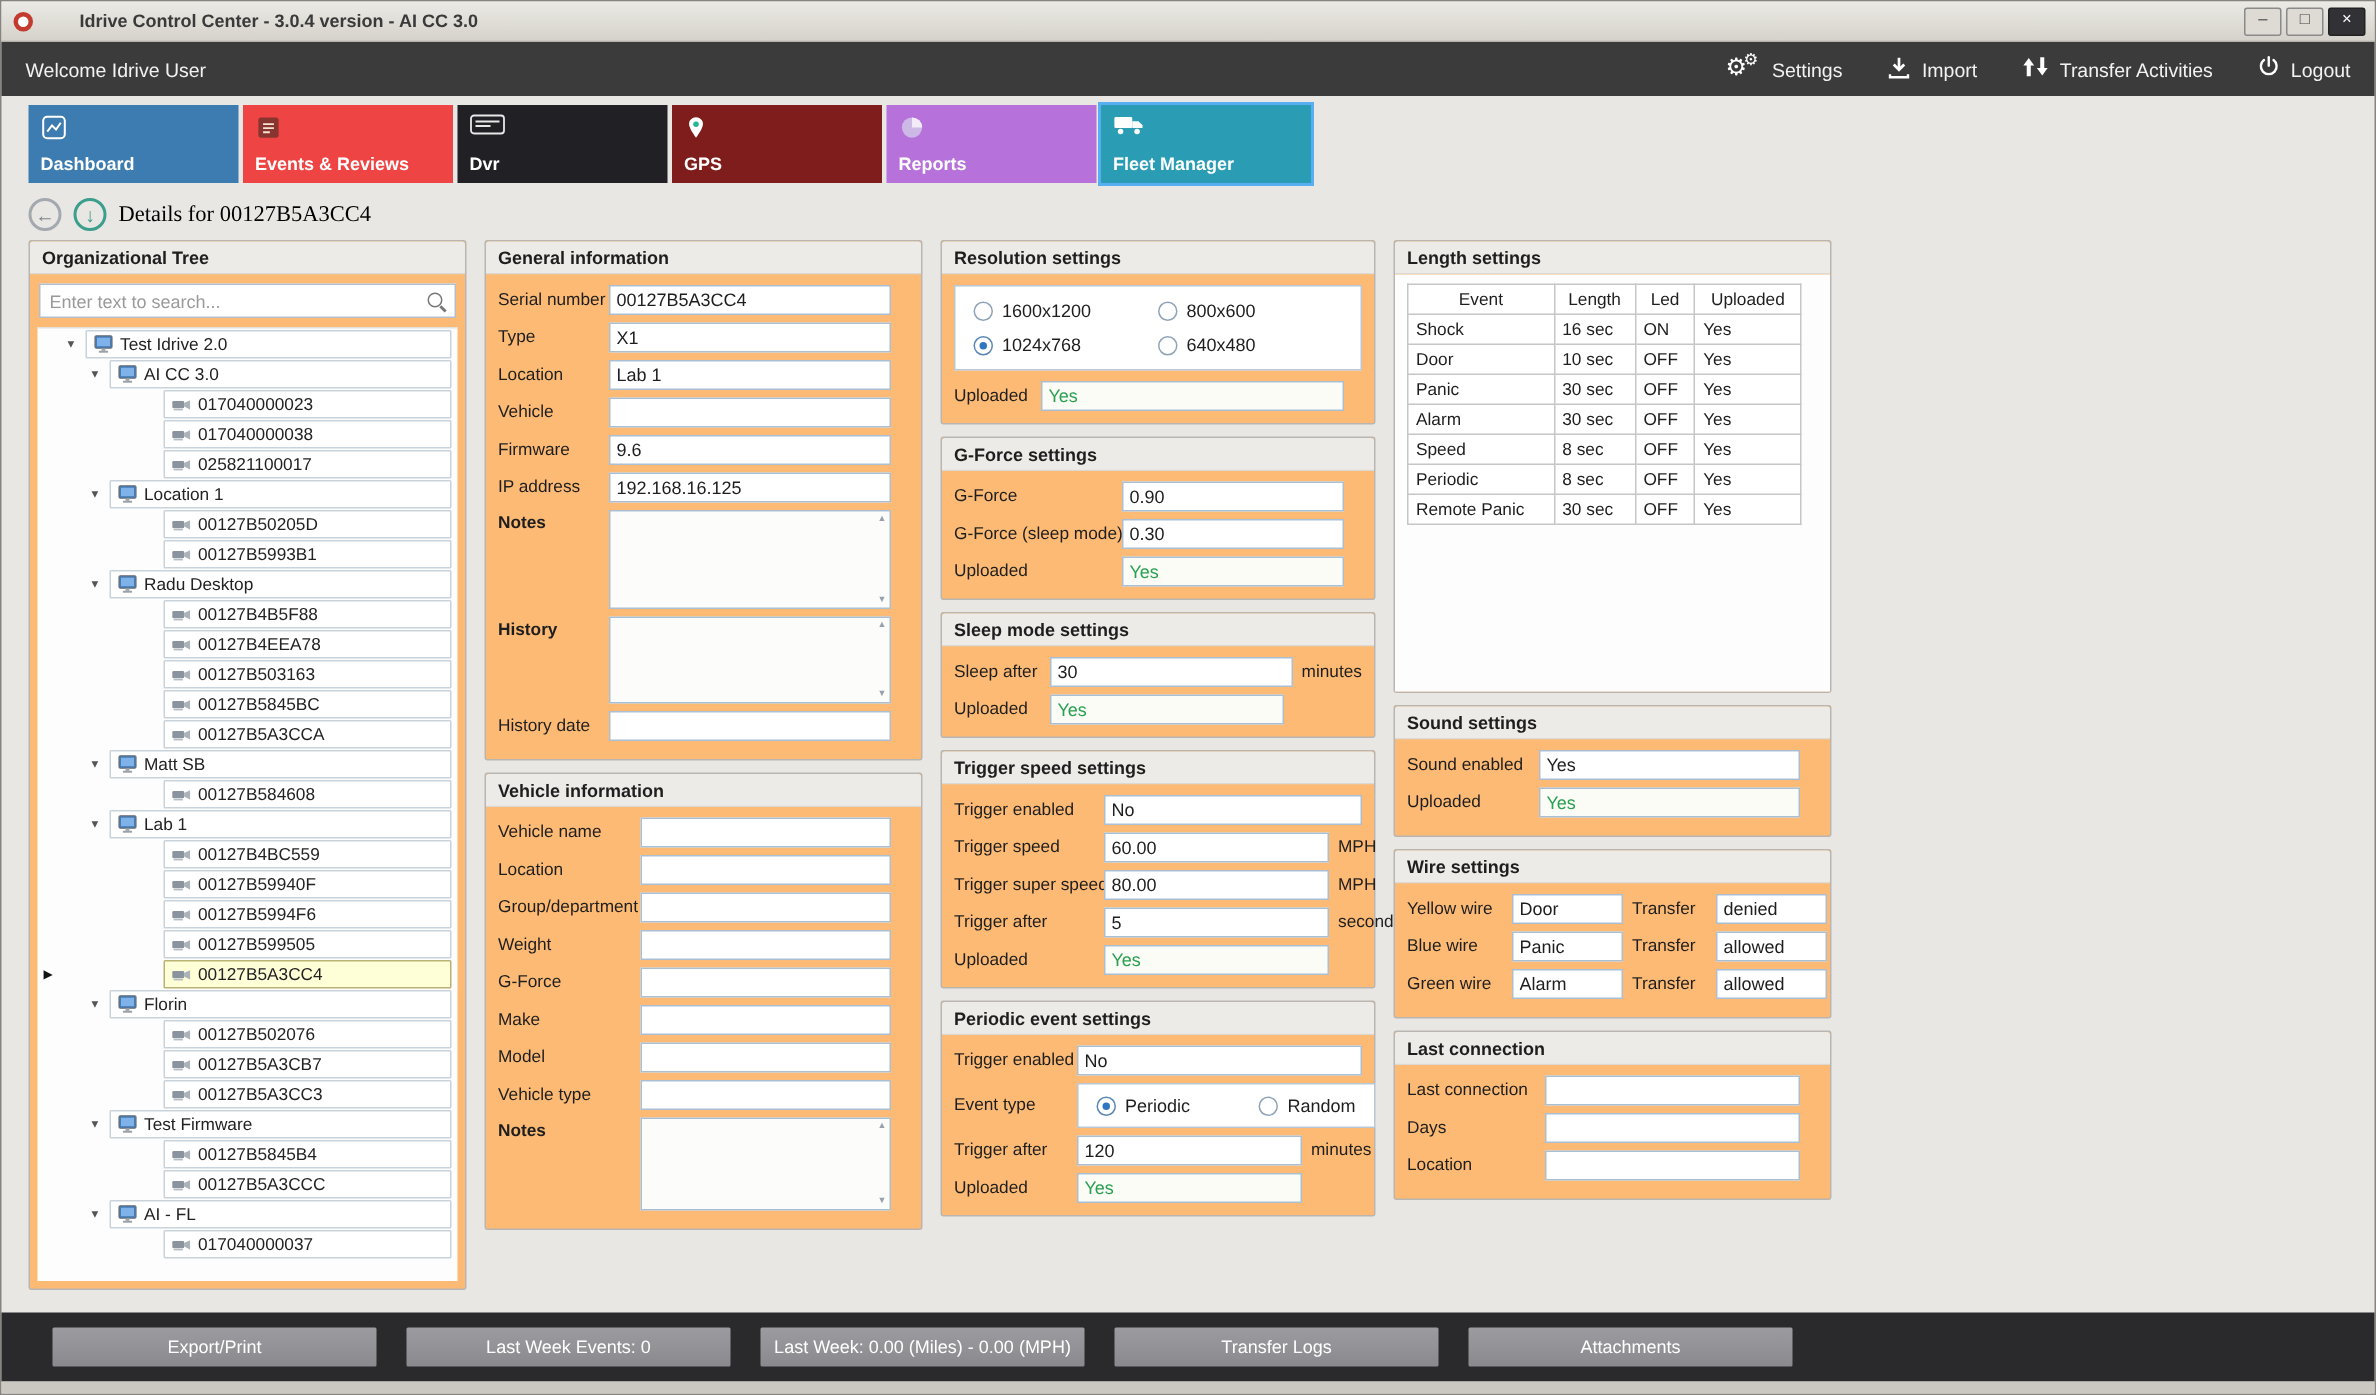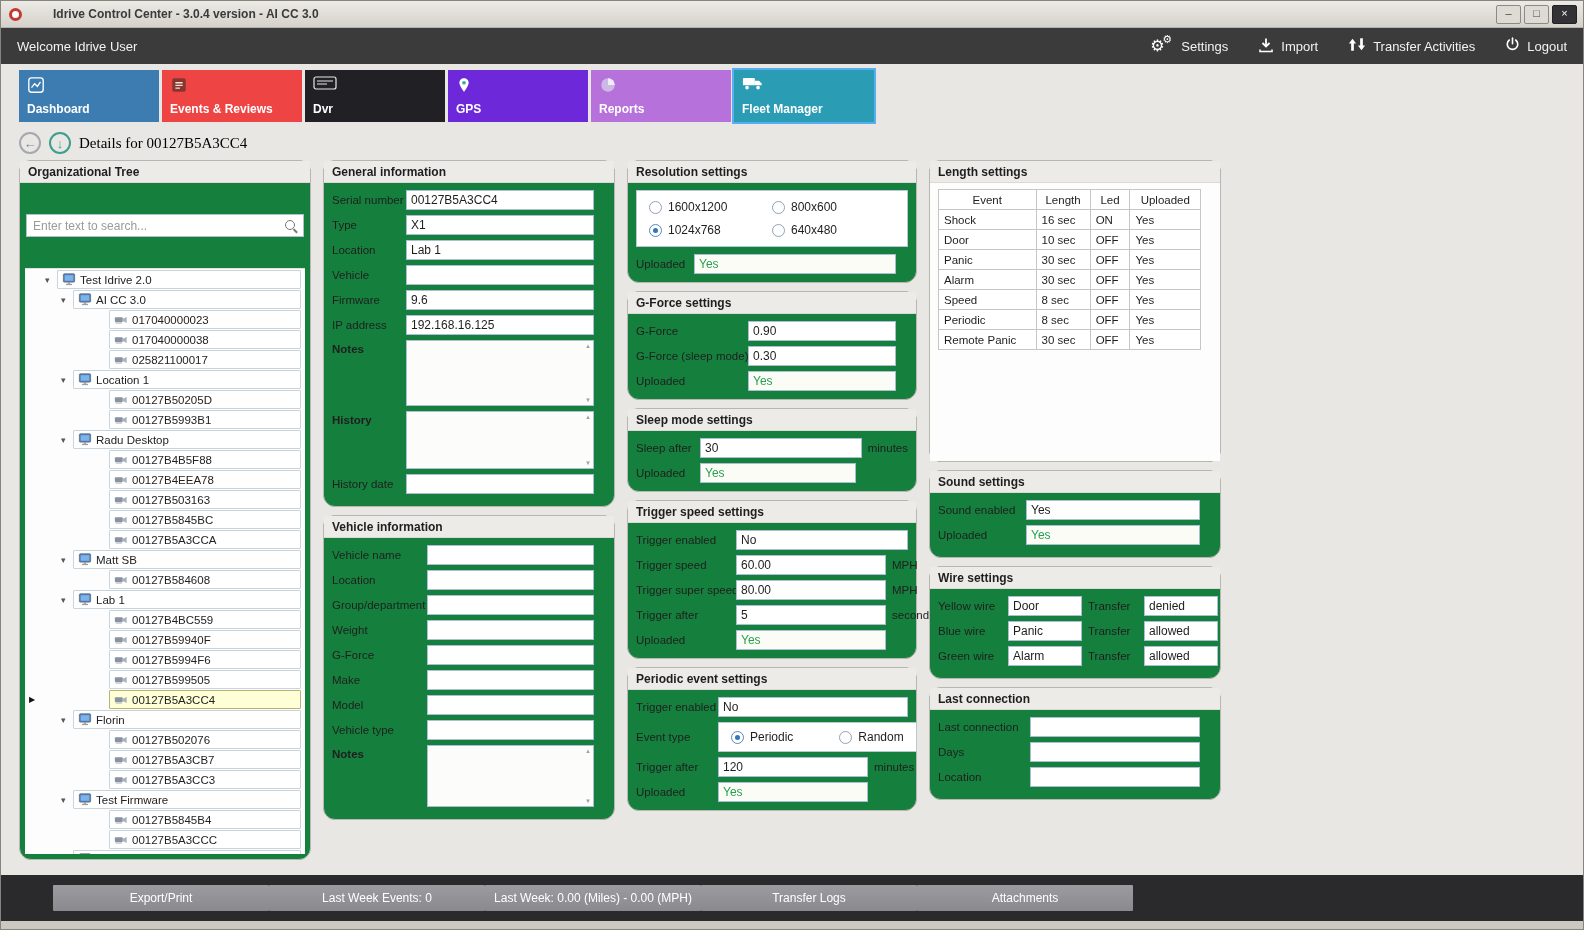--- a/index.html
+++ b/index.html
@@ -35,21 +35,21 @@
   .circ{width:22px;height:22px;border-radius:50%;display:flex;align-items:center;justify-content:center;font-size:13px;box-sizing:border-box;cursor:default;}
   .circ.back{border:2px solid #a3a9af;color:#7e858c;}
   .circ.down{border:2px solid #3c9e8c;color:#3c9e8c;}
   .details-title{font-size:15px;color:#000000;font-family:Liberation Serif, serif;}
 
   
   .main{flex:1;min-height:0;display:flex;gap:12px;padding:2px 0 8px 18px;align-items:flex-start;box-sizing:border-box;}
   .col{display:flex;flex-direction:column;gap:8px;flex:none;}
   .c1{width:292px;} .c2{width:292px;} .c3{width:290px;} .c4{width:292px;}
 
-  .panel{border:1px solid #b9b6b1;background:#15803d;border-radius:12px;box-sizing:border-box;gap:25px;}
+  .panel{border:1px solid #b9b6b1;background:#fdba74;border-radius:2px;box-sizing:border-box;}
   .panel-header{padding:4px 8px 3px;font-weight:bold;font-size:12px;color:#1e1e1e;background:#edebe7;border-bottom:1px solid #dcd9d4;border-radius:2px 2px 0 0;}
   .panel-body{padding:7px 8px;}
 
   
   .tree-panel{height:700px;display:flex;flex-direction:column;}
   .search-box{margin:6px;position:relative;flex:none;}
   .search-box input{width:100%;height:23px;box-sizing:border-box;border:1px solid #b3bfcc;padding:2px 24px 2px 6px;font-size:12px;font-family:inherit;color:#333;background:#fff;}
   .search-box input::placeholder{color:#9a9a9a;}
   .mag{position:absolute;right:9px;top:6px;width:8px;height:8px;border:1.5px solid #777;border-radius:50%;}
   .mag::after{content:"";position:absolute;width:5px;height:1.5px;background:#777;transform:rotate(45deg);right:-4px;bottom:-2px;}
@@ -94,21 +94,21 @@
   table.lt{border-collapse:collapse;width:96%;font-size:11.5px;background:#fff;}
   table.lt th,table.lt td{border:1px solid #c6c6c6;padding:1px 5px;height:17px;color:#1e1e1e;text-align:left;}
   table.lt th{text-align:center;font-weight:normal;}
   td.green-cell{color:#27a050;}
 
   
   .wire-row{display:grid;grid-template-columns:64px 74px 50px 74px;gap:6px;align-items:center;margin-bottom:5px;font-size:11.5px;color:#1e1e1e;}
   .wire-row .fld{width:auto;}
 
   
-  .bottombar{height:46px;flex:none;background:#2a2a2d;display:flex;align-items:center;gap:0;padding-left:52px;}
+  .bottombar{height:46px;flex:none;background:#2a2a2d;display:flex;align-items:center;gap:20px;padding-left:34px;}
   .bb-btn{width:216px;height:26px;flex:none;background:linear-gradient(#9c9ca0,#8a8a8e);border:none;border-radius:1px;color:#fff;font-size:12px;font-family:inherit;cursor:default;}
   .bottom-strip{height:8px;flex:none;background:#cbc8c2;}
 </style>
 </head>
 <body>
 
 <div class="window">
 
   <div class="titlebar">
     <span class="app-icon"></span>
@@ -170,21 +170,21 @@
           </svg></span>
         <div class="tab-label">Events &amp; Reviews</div>
       </div>
       <div class="tab" style="background: rgb(33, 33, 37);">
         <span class="tab-icon"><svg viewBox="0 0 24 14" width="24" height="14">
             <rect x="1" y="1" width="22" height="12" rx="2" fill="none" stroke="#e8e8e8" stroke-width="1.2"></rect>
             <path d="M4 5h16M4 8h10" stroke="#e8e8e8" stroke-width="1.2"></path>
           </svg></span>
         <div class="tab-label">Dvr</div>
       </div>
-      <div class="tab" style="background: #6d28d9;">
+      <div class="tab" style="background: #7f1d1d;">
         <span class="tab-icon"><svg viewBox="0 0 20 20" width="16" height="18">
             <path d="M10 1.5c-3.2 0-5.8 2.5-5.8 5.6C4.2 11 10 18.5 10 18.5s5.8-7.5 5.8-11.4C15.8 4 13.2 1.5 10 1.5z" fill="#fff"></path>
             <circle cx="10" cy="7.2" r="2.3" fill="#27b394"></circle>
           </svg></span>
         <div class="tab-label">GPS</div>
       </div>
       <div class="tab" style="background: rgb(182, 114, 218);">
         <span class="tab-icon"><svg viewBox="0 0 20 20" width="18" height="18">
             <circle cx="10" cy="10" r="7.5" fill="#cdb9e6"></circle>
             <path d="M10 10V2.5a7.5 7.5 0 0 1 7.5 7.5z" fill="#f2ecf8"></path>

